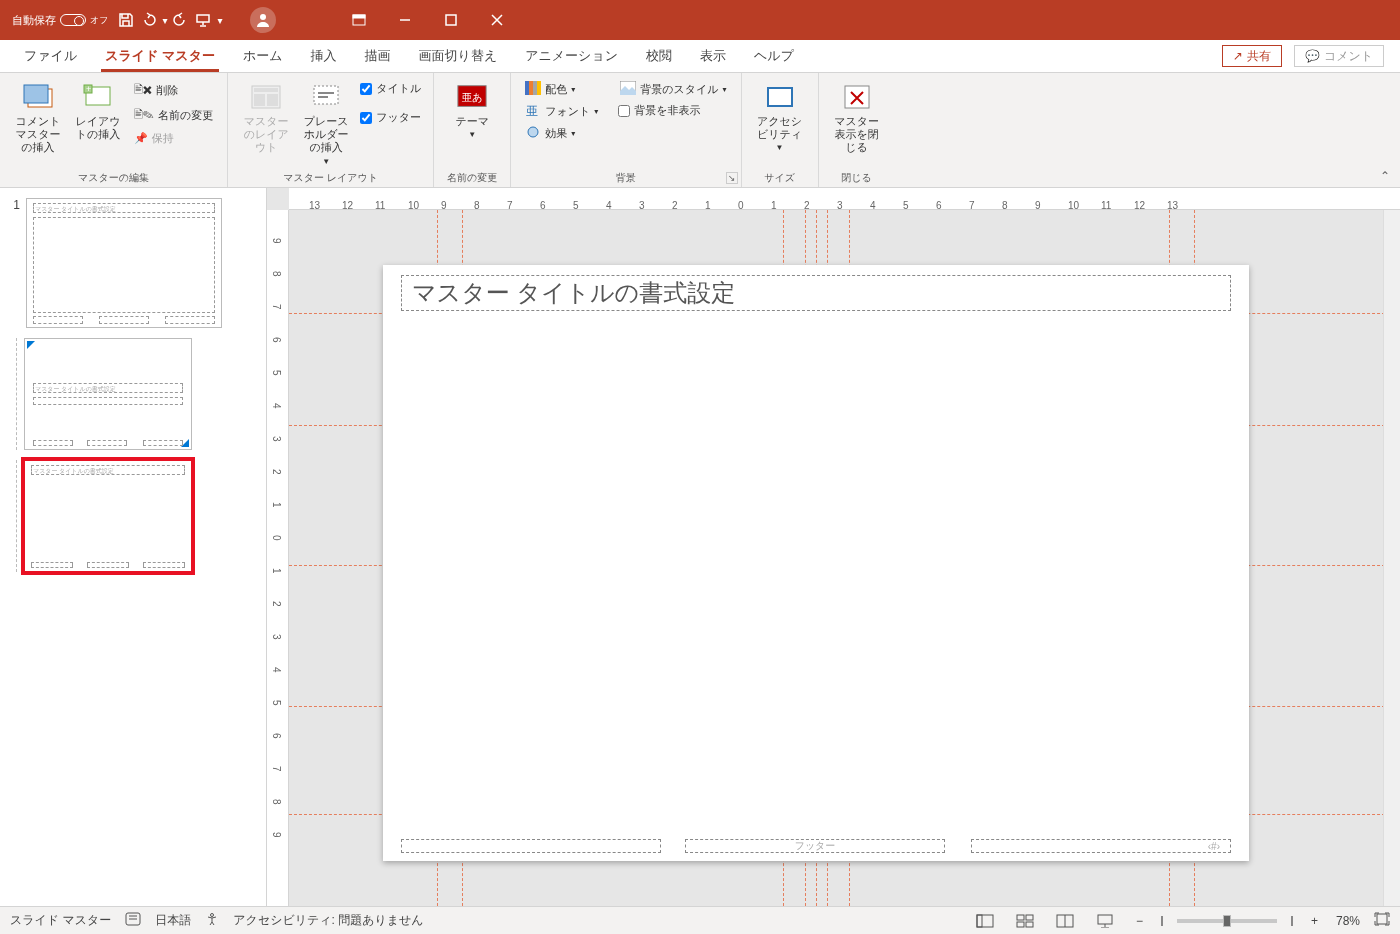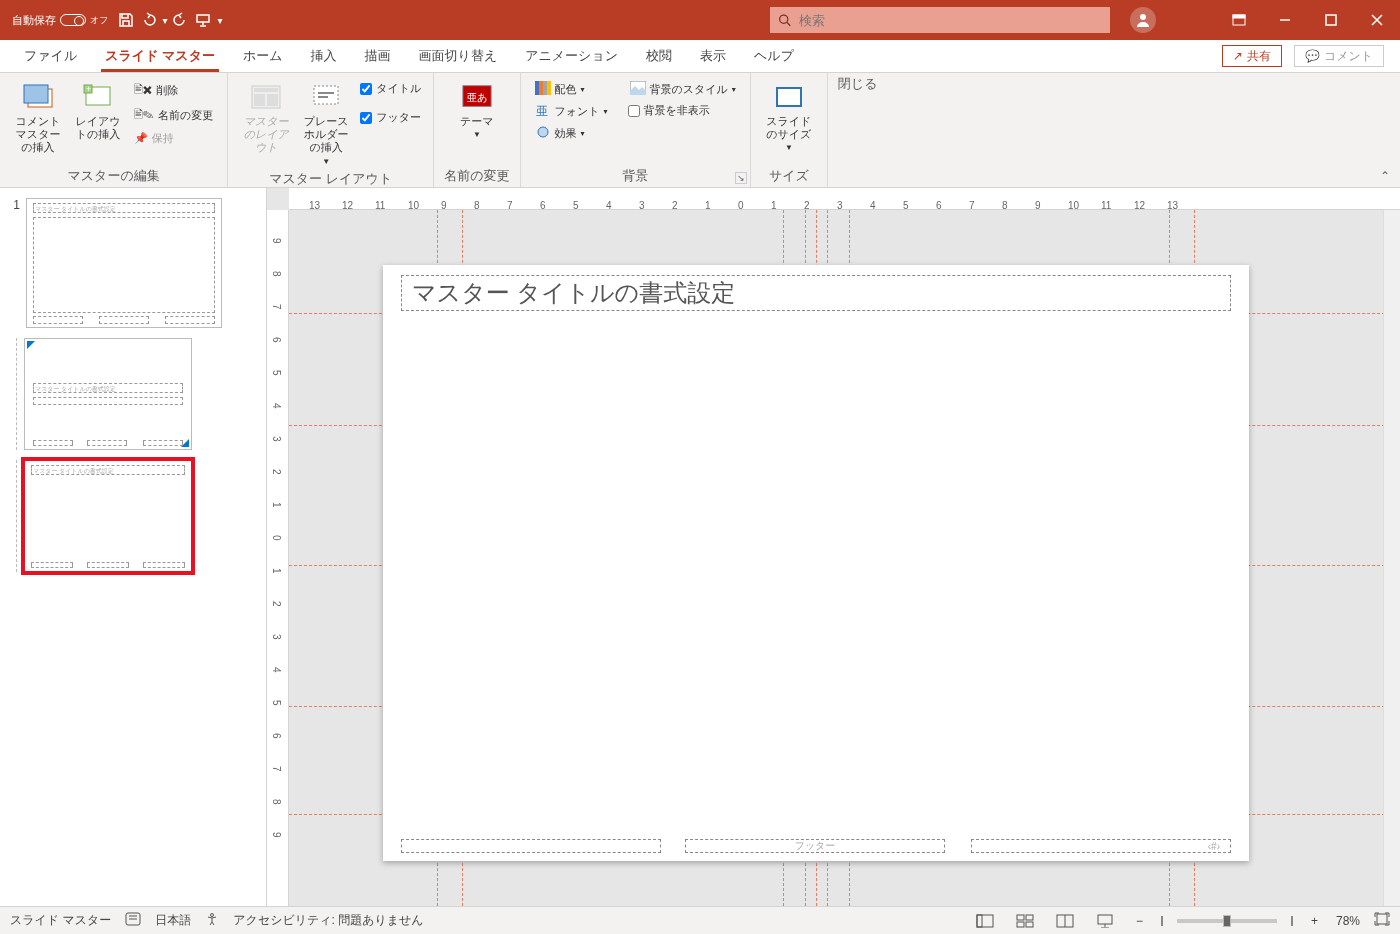--- a/index.html
+++ b/index.html
@@ -26,21 +26,21 @@
 .tab.active { color:#b93d25; font-weight:600; position:relative; }
 .tab.active::after { content:""; position:absolute; bottom:-1px; left:10px; right:10px; height:3px; background:#b93d25; }
 .tab-spacer { flex:1; }
 .tabrow .share { border:1px solid #b93d25; color:#b93d25; padding:2px 10px; margin:4px 6px; font-size:12px; height:22px; display:flex; align-items:center; gap:4px; }
 .tabrow .comment { border:1px solid #ccc; color:#999; padding:2px 10px; margin:4px 6px; font-size:12px; height:22px; display:flex; align-items:center; gap:4px; }
 
 
 .ribbon { height:115px; background:#f3f2f1; display:flex; border-bottom:1px solid #d4d4d4; position:relative; }
 .rgroup { display:flex; flex-direction:column; align-items:center; padding:0 10px; border-right:1px solid #d9d9d9; position:relative; }
 .rgroup-body { flex:1; display:flex; align-items:flex-start; padding-top:6px; gap:4px; }
-.rgroup-label { font-size:13px; color:#595959; padding:2px 0; }
+.rgroup-label { font-size:10px; color:#595959; padding:2px 0; }
 .bigbtn { display:flex; flex-direction:column; align-items:center; width:56px; text-align:center; cursor:pointer; gap:2px; font-size:11px; line-height:1.2; padding:2px; }
 .bigbtn .bicon { width:32px; height:32px; display:flex; align-items:center; justify-content:center; }
 .smcol { display:flex; flex-direction:column; gap:2px; }
 .smbtn { display:flex; align-items:center; gap:4px; font-size:11px; padding:2px 4px; cursor:pointer; }
 .smbtn.disabled { color:#a0a0a0; }
 .checkrow { display:flex; align-items:center; gap:4px; font-size:11px; padding:2px; }
 .checkrow input { width:12px; height:12px; }
 .dlg-launch { position:absolute; right:3px; bottom:3px; width:12px; height:12px; font-size:9px; color:#666; cursor:pointer; border:1px solid #ccc; display:flex; align-items:center; justify-content:center; }
 .ribbon-collapse { position:absolute; right:10px; bottom:4px; color:#666; cursor:pointer; }
 
@@ -100,27 +100,20 @@
           <path d="M10 3a5 5 0 1 1-5 5M10 3l-3-2M10 3l-2 3"></path>
         </svg></span>
     <span style="color:#fff;font-size:10px">▾</span>
     <span class="icon-redo"><svg width="16" height="16" viewBox="0 0 16 16">
           <path d="M6 3a5 5 0 1 0 5 5M6 3l3-2M6 3l2 3"></path>
         </svg></span>
     <span class="icon-present"><svg width="16" height="16" viewBox="0 0 16 16">
           <path d="M2 3h12v7H2z M8 10v3 M5 14h6"></path>
         </svg></span>
     <span style="color:#fff;font-size:10px">▾</span>
-  </div>
-  <div class="searchbox">
-    <svg width="14" height="14" viewBox="0 0 16 16">
-        <circle cx="7" cy="7" r="5" fill="none" stroke="#7a2e1f" stroke-width="1.5"></circle>
-        <path d="M11 11l4 4" stroke="#7a2e1f" stroke-width="1.5"></path>
-      </svg>
-    <input type="text" placeholder="検索" style="">
   </div>
   <div class="avatar">
       <svg width="16" height="16" viewBox="0 0 16 16">
         <circle cx="8" cy="5" r="3"></circle>
         <path d="M2 15c0-3 3-5 6-5s6 2 6 5"></path>
       </svg>
     </div>
   <div class="win-btns">
     <div class="win-btn">
         <svg width="14" height="14" viewBox="0 0 14 14" fill="none" stroke="#fff" stroke-width="1">
@@ -203,21 +196,21 @@
             <span>📌</span>
             <span>保持</span>
           </div>
       </div>
     </div>
     <div class="rgroup-label">マスターの編集</div>
   </div>
 
   <div class="rgroup">
     <div class="rgroup-body">
-      <div class="bigbtn" style="color:#aaa;font-style:italic;">
+      <div class="bigbtn" style="color:#aaa;">
         <span class="bicon">
             <svg width="32" height="26" viewBox="0 0 32 26">
               <rect x="2" y="2" width="28" height="22" fill="#eee" stroke="#ccc"></rect>
               <rect x="4" y="4" width="24" height="4" fill="#ddd"></rect>
               <rect x="4" y="10" width="11" height="12" fill="#ddd"></rect>
               <rect x="17" y="10" width="11" height="12" fill="#ddd"></rect>
             </svg>
           </span>
         <span>マスターのレイアウト</span>
       </div>
@@ -310,28 +303,39 @@
   </div>
 
   <div class="rgroup">
     <div class="rgroup-body">
       <div class="bigbtn">
         <span class="bicon">
             <svg width="32" height="26">
               <rect x="4" y="4" width="24" height="18" fill="#fff" stroke="#2e75b6" stroke-width="2"></rect>
             </svg>
           </span>
-        <span>スライドのサイズ</span>
+        <span>アクセシビリティ</span>
         <span style="font-size:8px">▼</span>
       </div>
     </div>
     <div class="rgroup-label">サイズ</div>
   </div>
 
   <div class="rgroup" style="border-right:none;">
+    <div class="rgroup-body">
+      <div class="bigbtn">
+        <span class="bicon">
+            <svg width="32" height="26">
+              <rect x="4" y="2" width="24" height="22" fill="#fff" stroke="#888"></rect>
+              <path d="M10 8l12 12M22 8L10 20" stroke="#c00000" stroke-width="2"></path>
+            </svg>
+          </span>
+        <span>マスター表示を閉じる</span>
+      </div>
+    </div>
     <div class="rgroup-label">閉じる</div>
   </div>
   <span class="ribbon-collapse">⌃</span>
 </div>
 
 <div class="workspace">
 
   <div class="thumbs">
     <div class="thumb-row">
       <span class="thumb-num">1</span>

